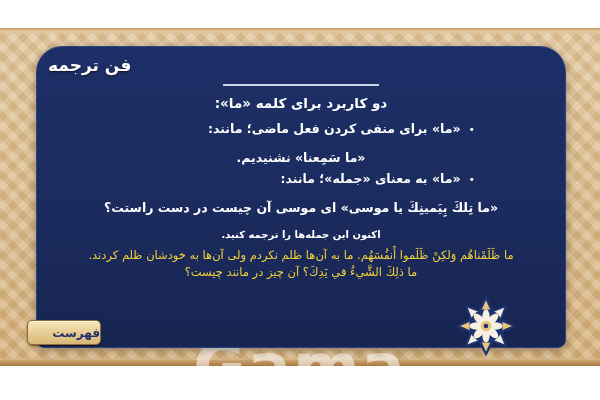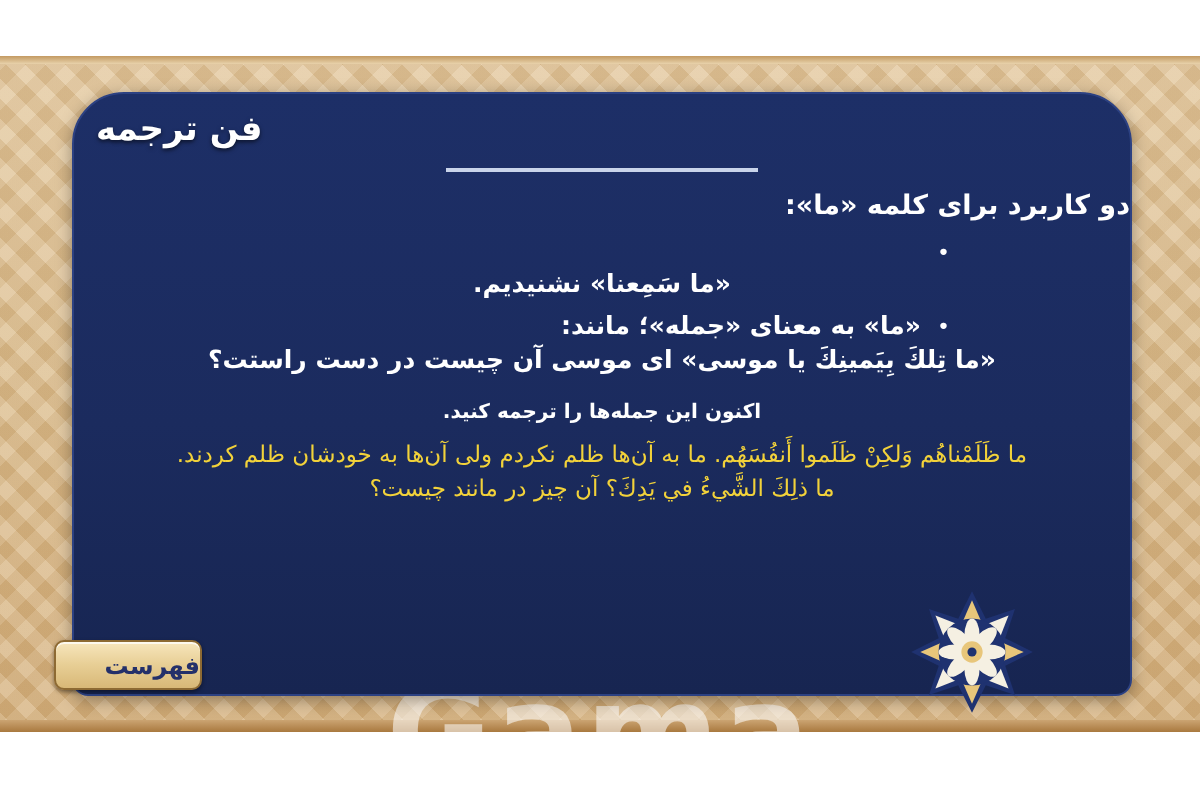--- a/index.html
+++ b/index.html
@@ -105,20 +105,21 @@
     width: 156px;
     height: 2px;
     background: #c9d4ea;
   }
 
   .subtitle {
     position: absolute;
     top: 48px;
     left: 0;
     width: 100%;
+    text-align: center;
     color: #ffffff;
     font-size: 13.5px;
     font-weight: bold;
   }
 
   .body {
     position: absolute;
     top: 74px;
     right: 18px;
     left: 18px;
@@ -142,21 +143,21 @@
     color: #ffffff;
     font-size: 12.5px;
     font-weight: bold;
     white-space: nowrap;
   }
   .example-line {
     color: #ffffff;
     font-size: 12.5px;
     font-weight: bold;
     text-align: center;
-    margin: 2px 0 6px 0;
+    margin: 14px 0 6px 0;
     white-space: nowrap;
   }
   .instruction-line {
     color: #ffffff;
     font-size: 10px;
     font-weight: bold;
     text-align: center;
     margin: 14px 0 8px 0;
     white-space: nowrap;
   }
@@ -213,20 +214,21 @@
   <div class="panel">
 
     <div class="slide-title">فن ترجمه</div>
     <div class="title-rule"></div>
     <div class="subtitle">دو کاربرد برای کلمه «ما»:</div>
 
     <div class="body">
 
       <div class="bullet-row">
         <span class="bullet-dot">•</span>
+        <span class="bullet-text">«ما» برای منفی کردن فعل ماضی؛ مانند:</span>
       </div>
       <div class="example-line">«ما سَمِعنا» نشنیدیم.</div>
 
       <div class="bullet-row">
         <span class="bullet-dot">•</span>
         <span class="bullet-text">«ما» به معنای «جمله»؛ مانند:</span>
       </div>
       <div class="example-line">«ما تِلكَ بِيَمينِكَ یا موسی» ای موسی آن چیست در دست راستت؟</div>
 
       <div class="instruction-line">اکنون این جمله‌ها را ترجمه کنید.</div>

